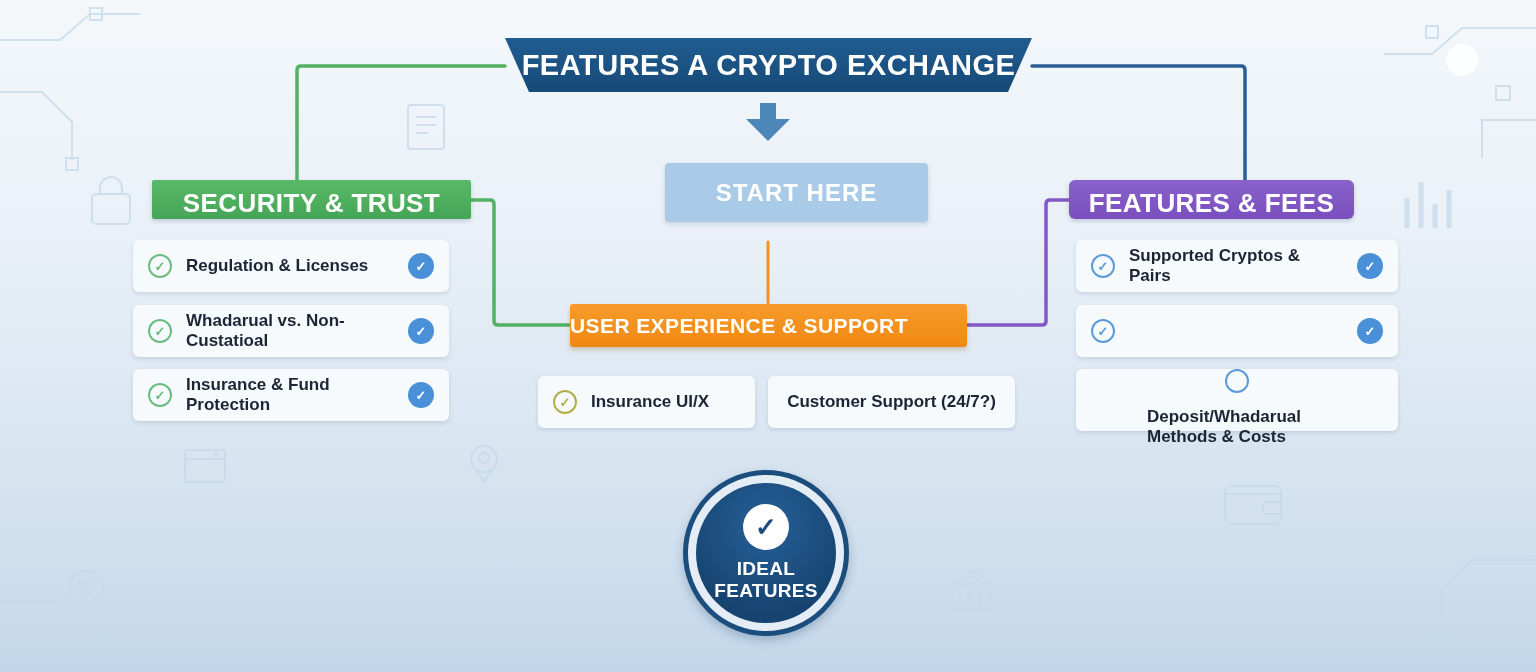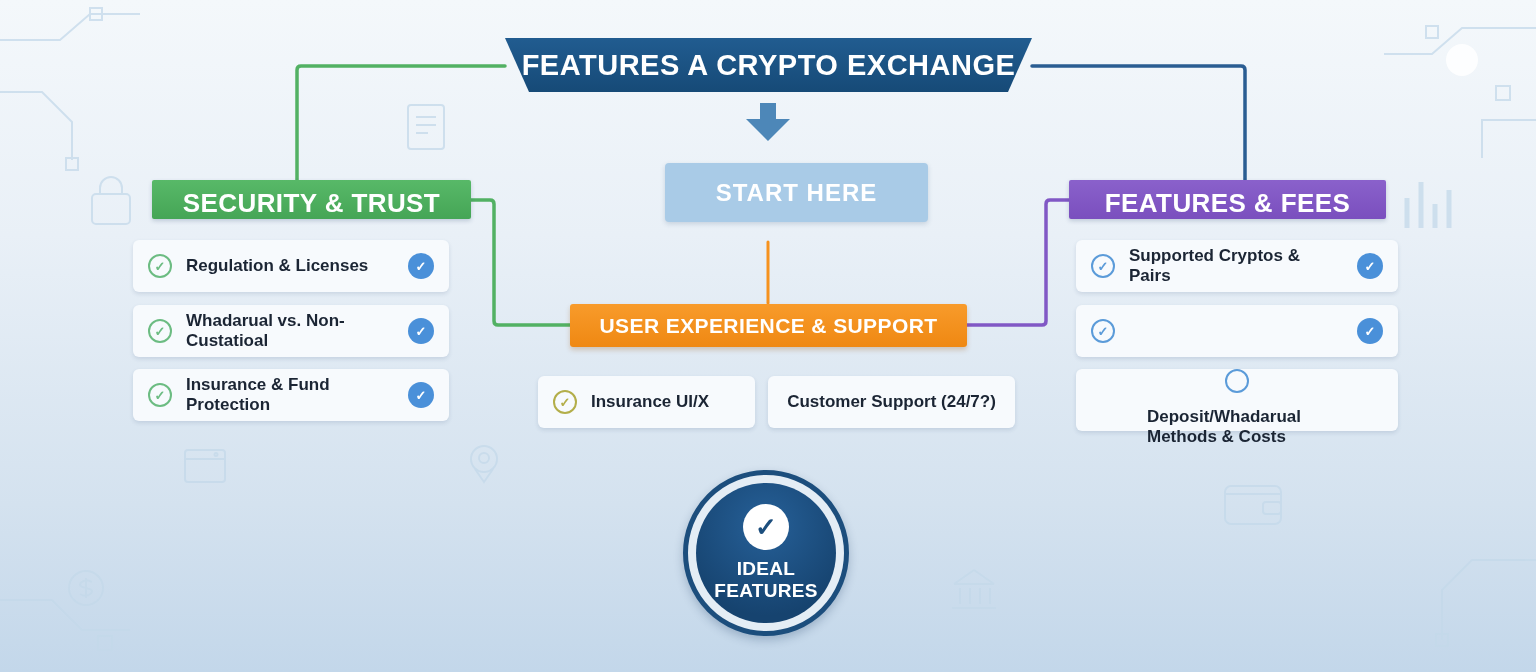--- a/index.html
+++ b/index.html
@@ -27,25 +27,25 @@
     color:#fff; font-size:24px; font-weight:800; letter-spacing:1px;margin-left:28px;
   }
 
   .branch-header {
     position:absolute; height:39px; border-radius:2px;
     display:flex; align-items:flex-end; justify-content:center;
     color:#fff; font-size:26px; font-weight:800; letter-spacing:.4px;
     box-shadow:0 2px 4px rgba(40,70,110,.22);
   }
   .hdr-green  { left:152px;  top:180px; width:319px; background:linear-gradient(180deg,#58b968,#45a556); }
-  .hdr-purple { left:1069px; top:180px; width:317px; background:linear-gradient(180deg,#8a61cb,#7a4fbe); }
+  .hdr-purple { left:1069px; top:180px; width:285px; background:linear-gradient(180deg,#8a61cb,#7a4fbe);border-radius:6px; }
   .hdr-orange {
     position:absolute; left:570px; top:304px; width:397px; height:43px;
     background:linear-gradient(180deg,#f89b2b,#ef8812); border-radius:3px;
-    display:flex; align-items:center; justify-content:center;
+    display:flex; align-items:center; justify-content:flex-start;
     color:#fff; font-size:21px; font-weight:800; letter-spacing:.4px;
     box-shadow:0 3px 5px rgba(150,80,0,.25);
   }
 
   .item {
     position:absolute; display:flex; align-items:center; gap:14px;
     background:#f7fafd; border-radius:6px; padding:0 15px; height:52px;
     box-shadow:0 2px 4px rgba(40,70,110,.14);
     color:#1b2534; font-size:17px; font-weight:700;
   }

